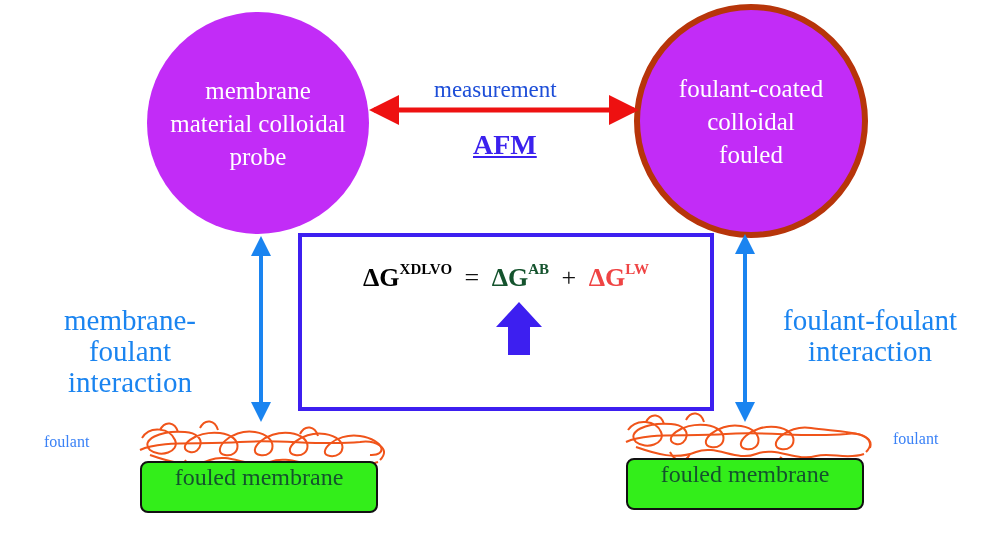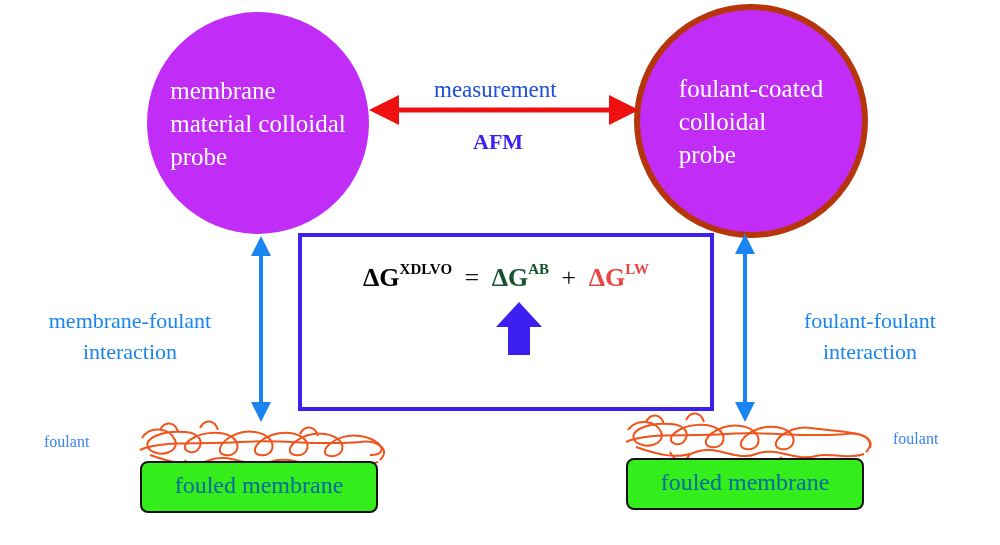--- a/index.html
+++ b/index.html
@@ -1,58 +1,58 @@
 <!DOCTYPE html>
 <html><head>
 <meta charset="utf-8">
 <style>
   html, body { margin: 0; padding: 0; background: #ffffff; }
   body { width: 1000px; height: 545px; position: relative; overflow: hidden;
          font-family: "Liberation Serif", serif; }
   .abs { position: absolute; }
   .circle { position: absolute; border-radius: 50%; background: #c22cf7;
             display: flex; align-items: center; justify-content: center;
-            text-align: left; color: #ffffff; font-size: 25px; line-height: 33px; }
+            text-align: center; color: #ffffff; font-size: 25px; line-height: 33px; }
   .circle-left { left: 147px; top: 12px; width: 222px; height: 222px; }
   .circle-right { left: 634px; top: 4px; width: 222px; height: 222px;
                   border: 6px solid #b7350a; }
   .circle .txt { white-space: pre-line; }
-  .lbl-blue { color: #1a84f0; font-size: 22px; line-height: 31px; text-align: center; white-space: pre-line; }
+  .lbl-blue { color: #1a84f0; font-size: 29px; line-height: 31px; text-align: center; white-space: pre-line; }
   .lbl-red { color: #1d4ed8; font-size: 23px; }
-  .lbl-afm { color: #3b21ee; font-size: 22px; font-weight: bold; }
+  .lbl-afm { color: #3b21ee; font-size: 28px; font-weight: bold; text-decoration: underline; }
   .box { position: absolute; left: 298px; top: 233px; width: 408px; height: 170px;
          border: 4px solid #3d1ff0; }
   .eq { position: absolute; left: 0; right: 0; top: 24px; text-align: center;
         font-size: 26px; font-weight: bold; white-space: nowrap; }
   .eq sup { font-size: 15px; vertical-align: 12px; }
   .eq .g1 { color: #000000; }
   .eq .g2 { color: #14532d; }
   .eq .g3 { color: #ef4444; }
   .eq .op { color: #111; font-weight: normal; padding: 0 6px; }
   .theory { position: absolute; left: 0; right: 0; top: 128px; text-align: center;
             color: #3d1ff0; font-size: 24px; font-weight: bold; }
   .foulant-lbl { color: #3b82f6; font-size: 16px; margin-top: 9px; }
   .membrane { position: absolute; width: 238px; height: 52px; background: #33ee1a;
-              border: 2px solid #111; border-radius: 8px; color: #0369a1;
+              border: 2px solid #111; border-radius: 8px; color: #14532d;
               font-size: 24px; display: flex; align-items: flex-end; justify-content: center;
-              padding-bottom: 12px; box-sizing: border-box; }
+              padding-bottom: 20px; box-sizing: border-box; }
   svg { position: absolute; left: 0; top: 0; }
 </style>
 </head>
 <body>
 
 <div class="circle circle-left">
   <span class="txt">membrane
 material colloidal
 probe</span>
 </div>
 <div class="circle circle-right">
   <span class="txt">foulant-coated
 colloidal
-probe</span>
+fouled</span>
 </div>
 
 <svg width="1000" height="545" viewBox="0 0 1000 545">
   <defs>
     <marker id="redhead" markerWidth="6" markerHeight="6" refX="5" refY="3" orient="auto-start-reverse">
       <path d="M0,0 L6,3 L0,6 Z" fill="#ee1111"></path>
     </marker>
     <marker id="bluehead" markerWidth="5" markerHeight="5" refX="4" refY="2.5" orient="auto-start-reverse">
       <path d="M0,0 L5,2.5 L0,5 Z" fill="#1a84f0"></path>
     </marker>

